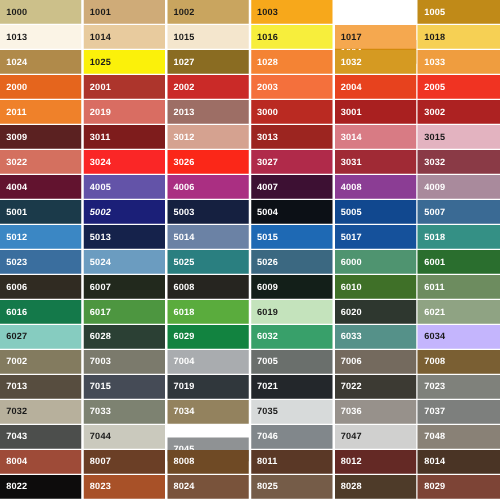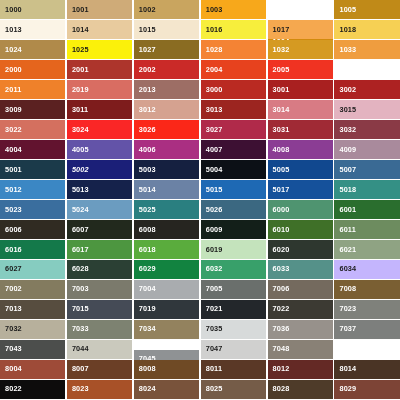--- a/index.html
+++ b/index.html
@@ -123,20 +123,23 @@
     <div class="row">
       <div class="swatch" style="background: rgb(229, 101, 29);">
         <span class="code dk">2000</span>
       </div>
       <div class="swatch" style="background: rgb(173, 53, 44);">
         <span class="code dk">2001</span>
       </div>
       <div class="swatch" style="background: rgb(202, 42, 40);">
         <span class="code dk">2002</span>
       </div>
+      <div class="swatch" style="background: rgb(244, 112, 60);">
+        <span class="code dk">2003</span>
+      </div>
       <div class="swatch" style="background: rgb(231, 66, 30);">
         <span class="code dk">2004</span>
       </div>
       <div class="swatch" style="background: rgb(240, 51, 34);">
         <span class="code dk">2005</span>
       </div>
     </div>
     <div class="row">
       <div class="swatch" style="background: rgb(239, 129, 42);">
         <span class="code dk">2011</span>
@@ -399,20 +402,23 @@
     </div>
     <div class="row">
       <div class="swatch" style="background: rgb(76, 78, 76);">
         <span class="code dk">7043</span>
       </div>
       <div class="swatch" style="background: rgb(202, 201, 189);">
         <span class="code lt">7044</span>
       </div>
       <div class="swatch" style="background: rgb(143, 146, 148); margin-top: 10px;">
         <span class="code dk">7045</span>
+      </div>
+      <div class="swatch" style="background: rgb(129, 135, 139);">
+        <span class="code dk">7046</span>
       </div>
       <div class="swatch" style="background: rgb(208, 208, 207);">
         <span class="code lt">7047</span>
       </div>
       <div class="swatch" style="background: rgb(137, 129, 118);">
         <span class="code dk">7048</span>
       </div>
     </div>
     <div class="row">
       <div class="swatch" style="background: rgb(158, 75, 56);">

